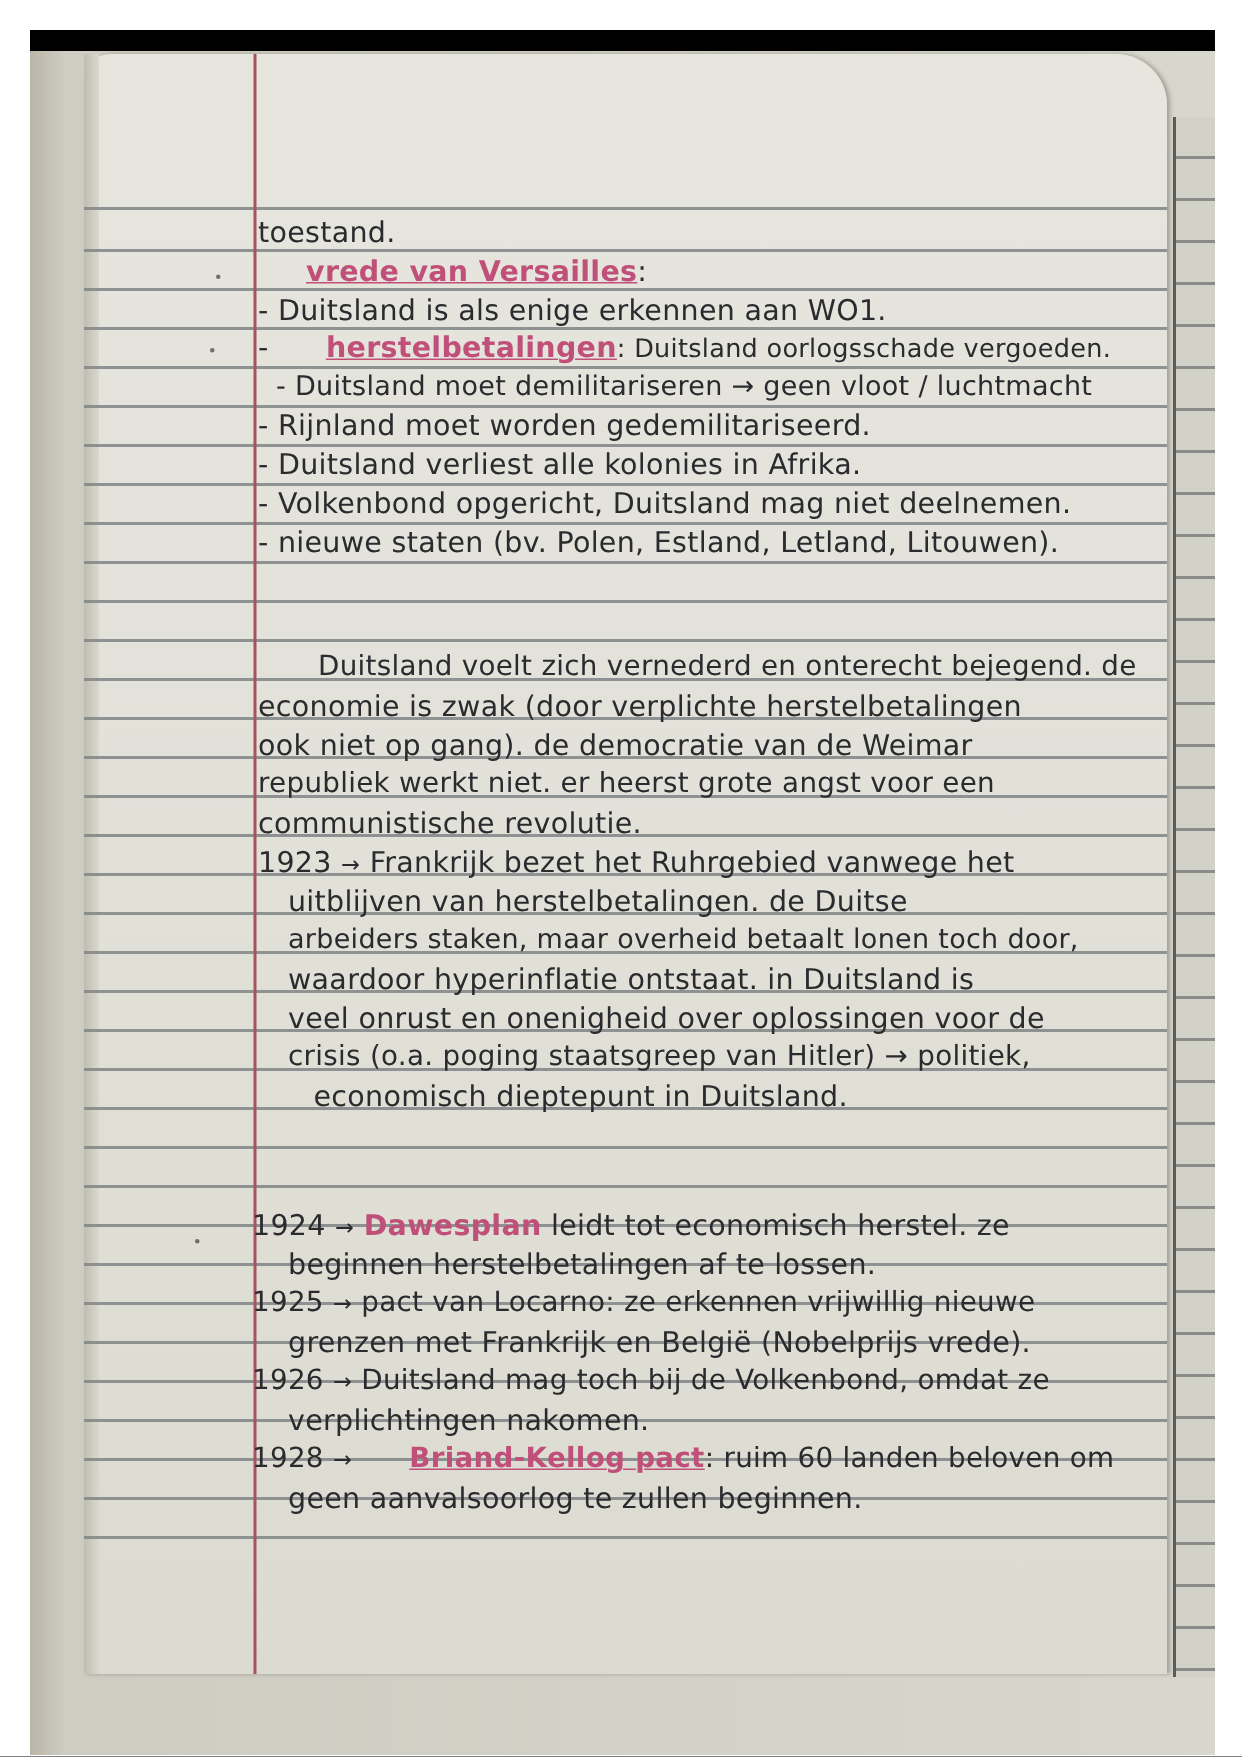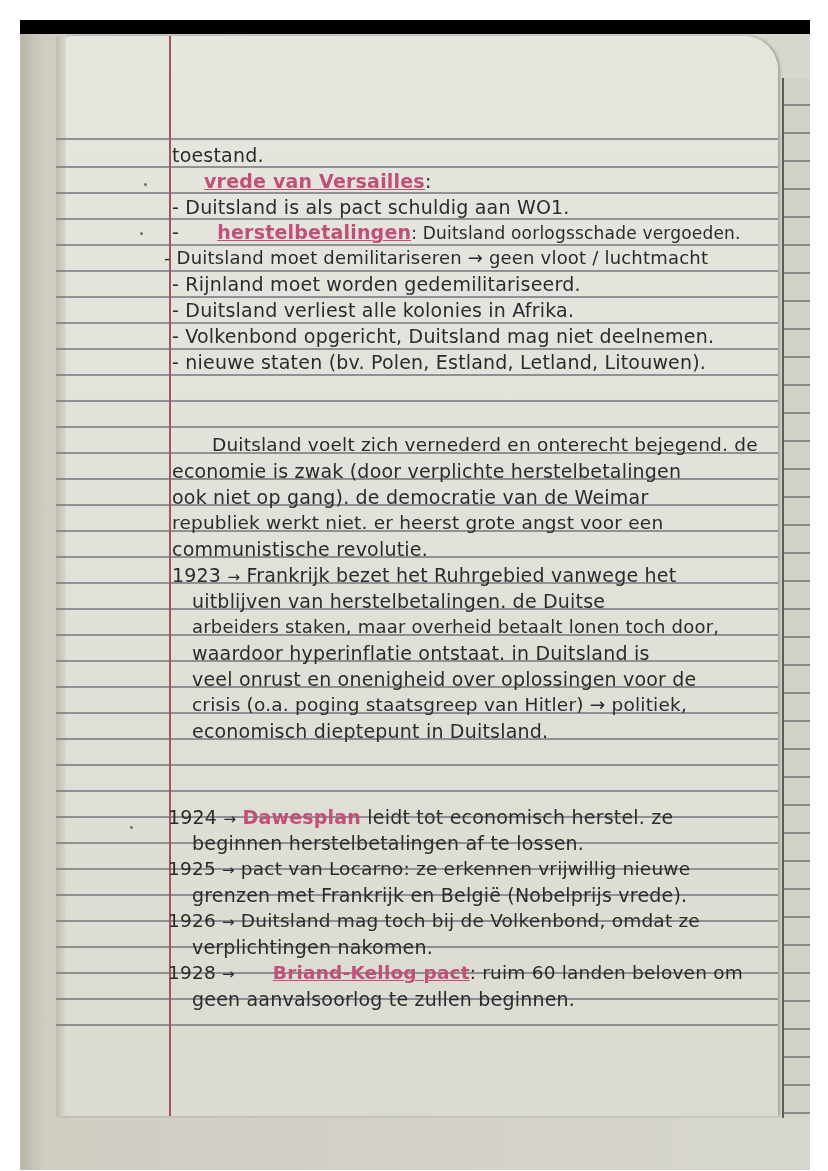--- a/index.html
+++ b/index.html
@@ -103,27 +103,27 @@
       <span class="bullet" style="left:88px; top:147px;"></span>
       <span class="bullet" style="left:84px; top:196px;"></span>
       <span class="bullet" style="left:74px; top:790px;"></span>
 
       <div class="line" style="left:116px; top:108px;">toestand.</div>
 
       <div class="line" style="left:116px; top:134px;">
         <span class="pink underline-pink">vrede van Versailles</span><span>:</span>
       </div>
 
-      <div class="line" style="left:116px; top:160px;">- Duitsland is als pact schuldig aan WO1.</div>
+      <div class="line" style="left:116px; top:160px;">- Duitsland is als enige erkennen aan WO1.</div>
 
       <div class="line" style="left:116px; top:185px;">
         <span>- </span><span class="pink underline-pink">herstelbetalingen</span><span style="font-size:17px;">: Duitsland oorlogsschade vergoeden.</span>
       </div>
 
-      <div class="line" style="left:108px; top:211px; font-size:18px;">- Duitsland moet demilitariseren → geen vloot / luchtmacht</div>
+      <div class="line" style="left:128px; top:211px; font-size:18px;">- Duitsland moet demilitariseren → geen vloot / luchtmacht</div>
       <div class="line" style="left:116px; top:237px;">- Rijnland moet worden gedemilitariseerd.</div>
       <div class="line" style="left:116px; top:263px;">- Duitsland verliest alle kolonies in Afrika.</div>
       <div class="line" style="left:116px; top:289px;">- Volkenbond opgericht, Duitsland mag niet deelnemen.</div>
       <div class="line" style="left:116px; top:315px;">- nieuwe staten (bv. Polen, Estland, Letland, Litouwen).</div>
 
       <div class="line" style="left:116px; top:398px; font-size:18.5px;padding-left:40px;">Duitsland voelt zich vernederd en onterecht bejegend. de</div>
       <div class="line" style="left:116px; top:424px;">economie is zwak (door verplichte herstelbetalingen</div>
       <div class="line" style="left:116px; top:450px;">ook niet op gang). de democratie van de Weimar</div>
       <div class="line" style="left:116px; top:476px; font-size:18.5px;">republiek werkt niet. er heerst grote angst voor een</div>
       <div class="line" style="left:116px; top:502px;">communistische revolutie.</div>
@@ -131,21 +131,21 @@
       <div class="line" style="left:116px; top:528px;">
         <span>1923</span>
         <span class="arrow">→</span>
         <span>Frankrijk bezet het Ruhrgebied vanwege het</span>
       </div>
       <div class="line" style="left:136px; top:554px;">uitblijven van herstelbetalingen. de Duitse</div>
       <div class="line" style="left:136px; top:580px; font-size:18px;">arbeiders staken, maar overheid betaalt lonen toch door,</div>
       <div class="line" style="left:136px; top:606px;">waardoor hyperinflatie ontstaat. in Duitsland is</div>
       <div class="line" style="left:136px; top:632px;">veel onrust en onenigheid over oplossingen voor de</div>
       <div class="line" style="left:136px; top:658px; font-size:18.5px;">crisis (o.a. poging staatsgreep van Hitler) → politiek,</div>
-      <div class="line" style="left:136px; top:684px;">economisch dieptepunt in Duitsland.</div>
+      <div class="line" style="left:153px; top:684px;">economisch dieptepunt in Duitsland.</div>
 
       <div class="line" style="left:112px; top:770px;">
         <span>1924</span>
         <span class="arrow">→</span>
         <span class="pink">Dawesplan</span>
         <span>leidt tot economisch herstel. ze</span>
       </div>
       <div class="line" style="left:136px; top:796px;">beginnen herstelbetalingen af te lossen.</div>
 
       <div class="line" style="left:112px; top:822px; font-size:18.5px;">

